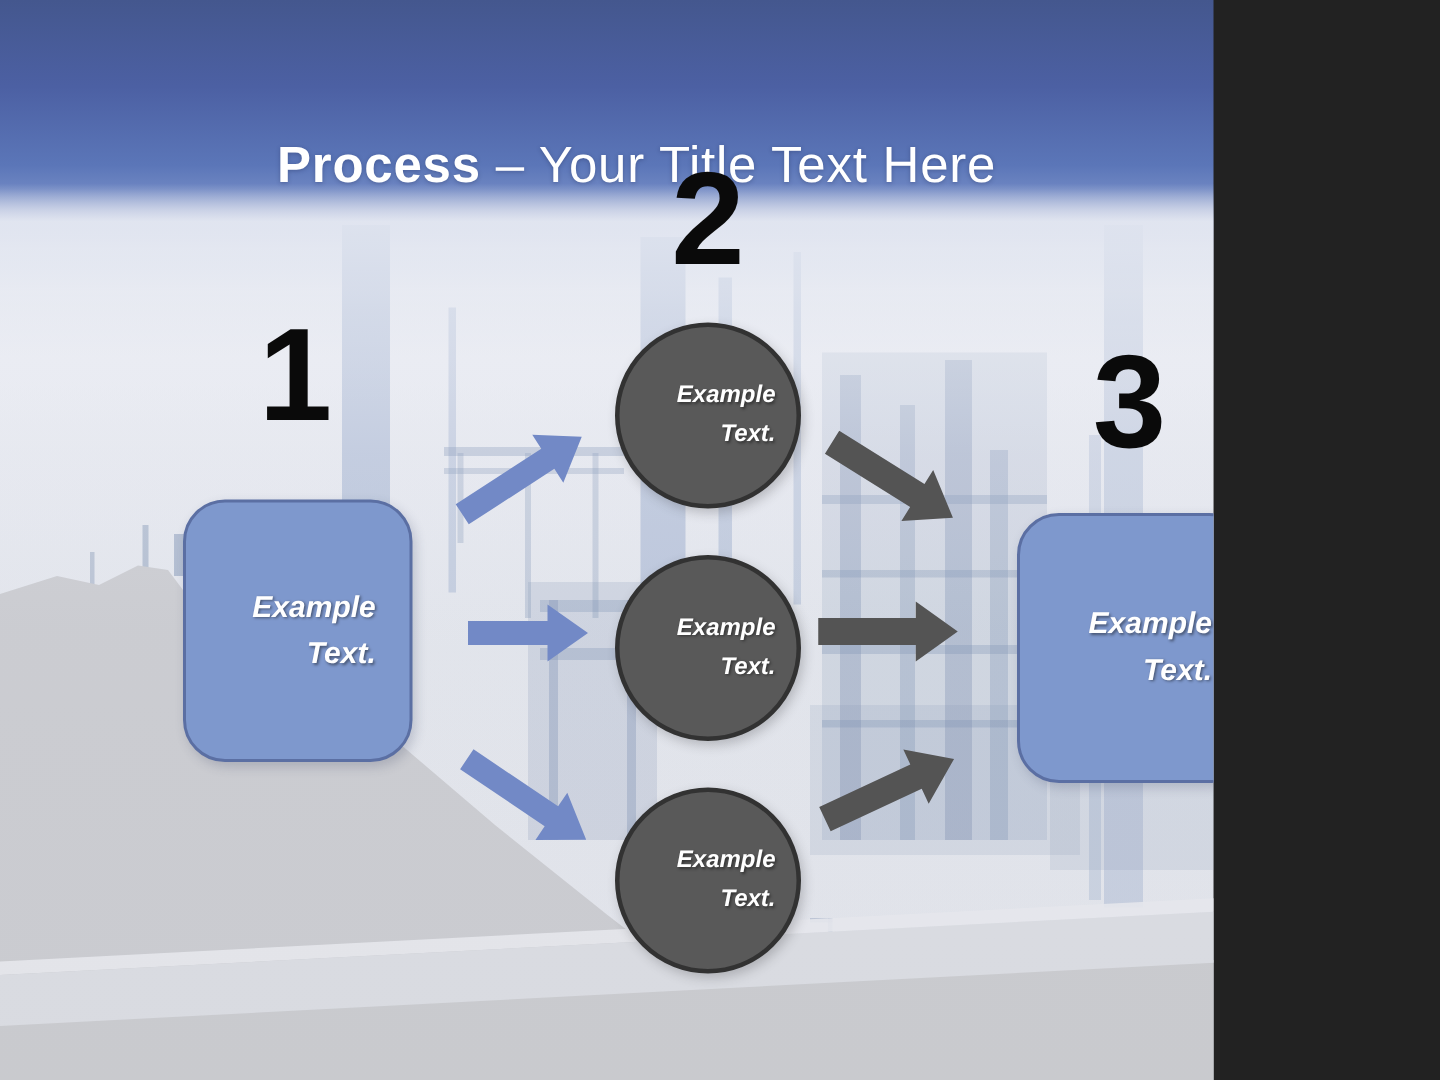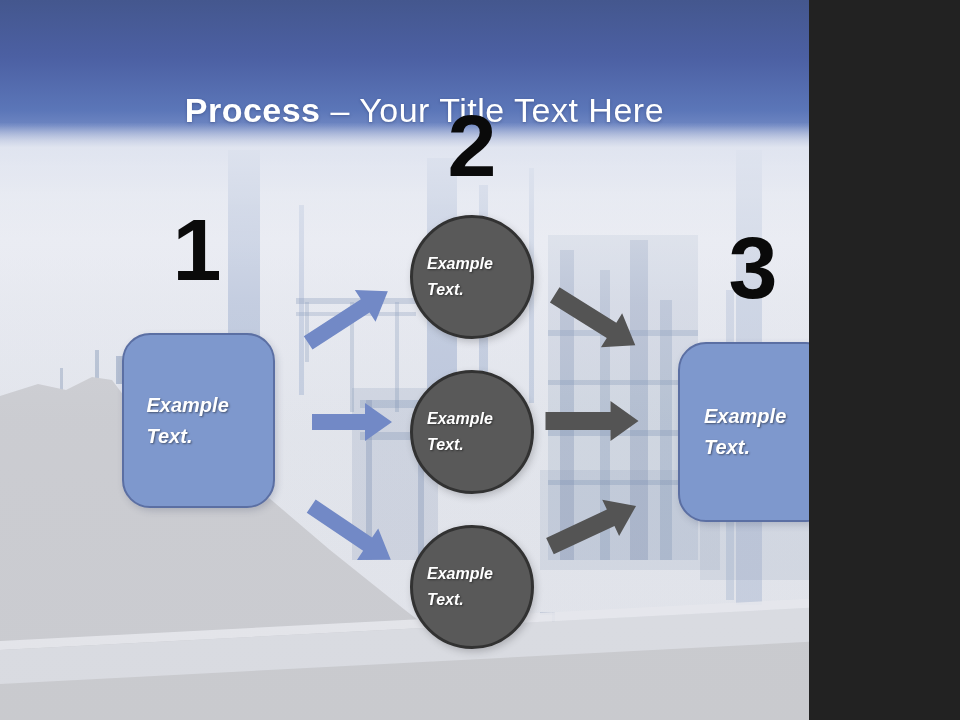--- a/index.html
+++ b/index.html
@@ -22,21 +22,21 @@
   .title-bold{font-weight:700;}
   .title-rest{font-weight:400;}
   .num{
     position:absolute;width:120px;text-align:center;
     font-size:88px;font-weight:700;color:#0a0a0a;line-height:1;
   }
   .num1{left:137px;top:206px;}
   .num2{left:412px;top:102px;}
   .num3{left:693px;top:224px;}
   .shape-label{
-    display:block;width:104px;margin:0 auto;text-align:left;
+    display:block;width:104px;margin:0 auto;text-align:right;
     color:#ffffff;font-weight:700;font-style:italic;
     text-shadow:1px 1px 2px rgba(0,0,0,.45);
   }
   .box{
     position:absolute;box-sizing:border-box;border-radius:28px;
     background:#7e98cd;border:2px solid #5b6fa3;
     display:flex;align-items:center;justify-content:center;
     box-shadow:2px 3px 7px rgba(60,70,100,.22);
   }
   .box .shape-label{font-size:20px;line-height:1.55;}

